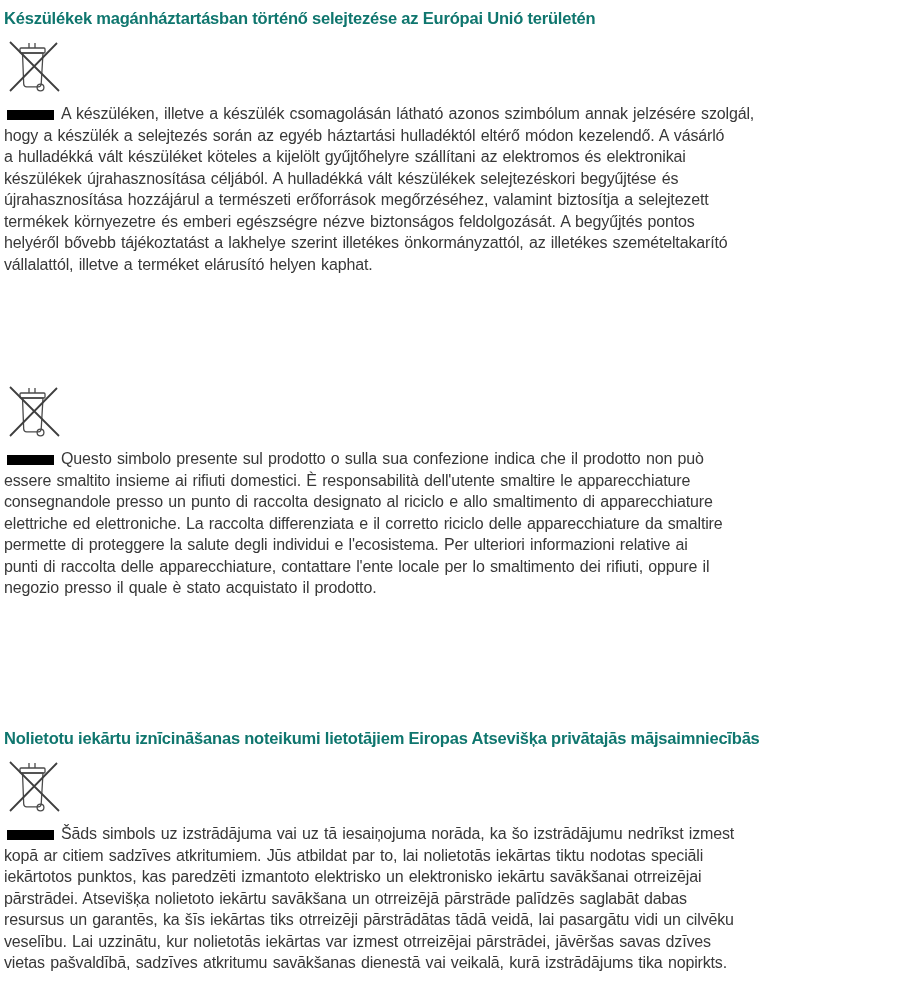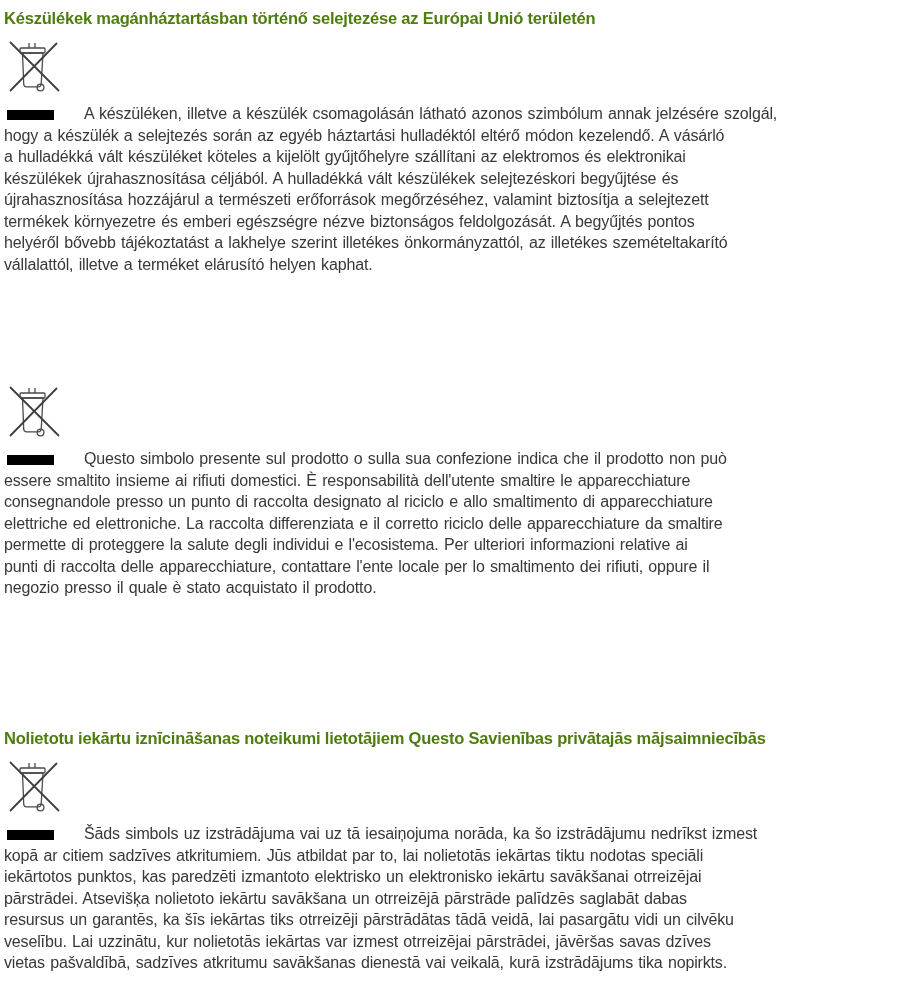--- a/index.html
+++ b/index.html
@@ -21,21 +21,21 @@
     right: 4px;
   }
   #sec-0 { top: 8px; }
   #sec-1 { top: 373px; }
   #sec-2 { top: 728px; }
   .title {
     margin: 0;
     font-size: 16.5px;
     line-height: 20px;
     font-weight: bold;
-    color: #4d7c0f;
+    color: #0f766e;
     letter-spacing: -0.2px;
   }
   .weee {
     display: block;
     margin-top: 12px;
     margin-left: 3px;
   }
   .para {
     margin: 8px 0 0 0;
     font-size: 16px;
@@ -46,21 +46,20 @@
   .bar {
     display: inline-block;
     width: 47px;
     height: 10px;
     background: #000000;
     margin: 0 7px 0 3px;
     vertical-align: -1px;
   }
   .lines {
     white-space: pre-line;
-    margin-left: 23px;
   }
 </style>
 </head>
 <body>
 
 <section class="sec" id="sec-0">
   <h2 class="title">Készülékek magánháztartásban történő selejtezése az Európai Unió területén</h2>
   <svg class="weee" width="56" height="55" viewBox="0 0 56 55">
     <g fill="none" stroke="#4a4a4a" stroke-width="1.3">
       <path d="M22 3 v5 M28 3 v5"></path>
@@ -93,21 +92,21 @@
   <p class="para"><span class="bar"></span><span class="lines">Questo simbolo presente sul prodotto o sulla sua confezione indica che il prodotto non può
 essere smaltito insieme ai rifiuti domestici. È responsabilità dell'utente smaltire le apparecchiature
 consegnandole presso un punto di raccolta designato al riciclo e allo smaltimento di apparecchiature
 elettriche ed elettroniche. La raccolta differenziata e il corretto riciclo delle apparecchiature da smaltire
 permette di proteggere la salute degli individui e l'ecosistema. Per ulteriori informazioni relative ai
 punti di raccolta delle apparecchiature, contattare l'ente locale per lo smaltimento dei rifiuti, oppure il
 negozio presso il quale è stato acquistato il prodotto.</span></p>
 </section>
 
 <section class="sec" id="sec-2">
-  <h2 class="title">Nolietotu iekārtu iznīcināšanas noteikumi lietotājiem Questo Savienības privātajās mājsaimniecībās</h2>
+  <h2 class="title">Nolietotu iekārtu iznīcināšanas noteikumi lietotājiem Eiropas Atsevišķa privātajās mājsaimniecībās</h2>
   <svg class="weee" width="56" height="55" viewBox="0 0 56 55">
     <g fill="none" stroke="#4a4a4a" stroke-width="1.3">
       <path d="M22 3 v5 M28 3 v5"></path>
       <rect x="13" y="8" width="25" height="5" rx="1"></rect>
       <path d="M15.5 13 h20.5 l-1.8 31 a3 3 0 0 1 -3 2.8 h-11.5 a3 3 0 0 1 -3 -2.8 z"></path>
       <circle cx="33.5" cy="47.5" r="3.4"></circle>
       <path d="M3 2 L52 51 M50 3 L3 51" stroke="#3f3f3f" stroke-width="1.8"></path>
     </g>
   </svg>
   <p class="para"><span class="bar"></span><span class="lines">Šāds simbols uz izstrādājuma vai uz tā iesaiņojuma norāda, ka šo izstrādājumu nedrīkst izmest

